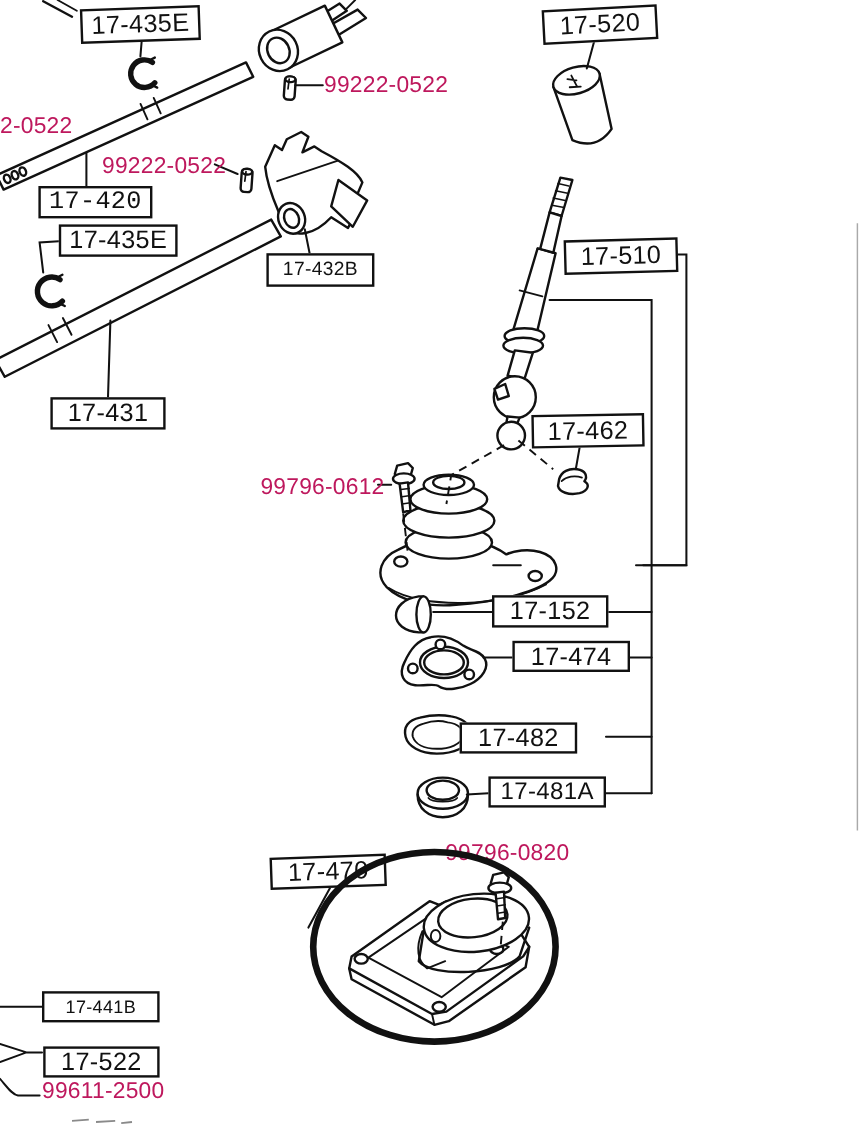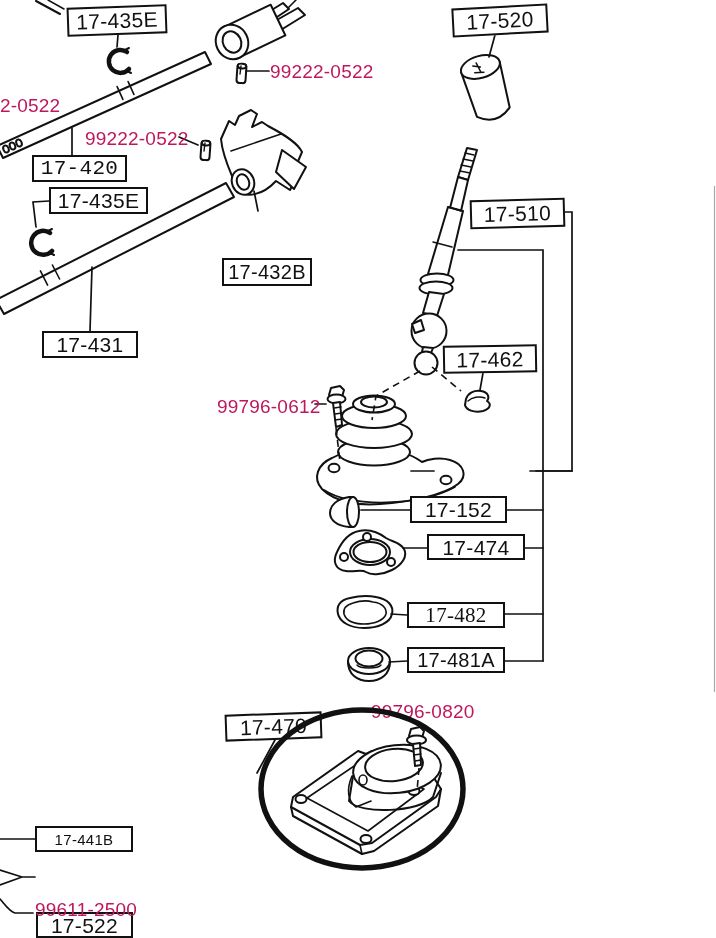--- a/index.html
+++ b/index.html
@@ -234,21 +234,21 @@
   </div>
 
   <div class="pbox" style="left:32px;top:155px;width:95px;height:27px;font-family:Liberation Mono, monospace;">
     <span>17-420</span>
   </div>
 
   <div class="pbox" style="left:49px;top:187px;width:99px;height:27px;">
     <span>17-435E</span>
   </div>
 
-  <div class="pbox" style="left:222px;top:211px;width:90px;height:28px;font-size:20px;margin-top:47px;">
+  <div class="pbox" style="left:222px;top:211px;width:90px;height:28px;font-size:16px;">
     <span>17-432B</span>
   </div>
 
   <div class="pbox" style="left:42px;top:331px;width:96px;height:27px;">
     <span>17-431</span>
   </div>
 
   <div class="pbox" style="left:452px;top:6px;width:96px;height:29px;transform:rotate(-3deg);">
     <span>17-520</span>
   </div>
@@ -263,37 +263,37 @@
 
 
   <div class="pbox" style="left:410px;top:496px;width:97px;height:27px;">
     <span>17-152</span>
   </div>
 
   <div class="pbox" style="left:427px;top:534px;width:98px;height:26px;">
     <span>17-474</span>
   </div>
 
-  <div class="pbox" style="left:407px;top:602px;width:98px;height:26px;font-family:Liberation Serif, serif;">
+  <div class="pbox" style="left:383px;top:602px;width:98px;height:26px;">
     <span>17-482</span>
   </div>
 
   <div class="pbox" style="left:407px;top:647px;width:98px;height:26px;font-size:20px;">
     <span>17-481A</span>
   </div>
 
   <div class="pbox" style="left:225px;top:713px;width:97px;height:27px;transform:rotate(-2deg);">
     <span>17-470</span>
   </div>
 
   <div class="pbox" style="left:35px;top:826px;width:98px;height:26px;font-size:15px;">
     <span>17-441B</span>
   </div>
 
-  <div class="pbox" style="left:36px;top:912px;width:97px;height:26px;">
+  <div class="pbox" style="left:36px;top:872px;width:97px;height:26px;">
     <span>17-522</span>
   </div>
 
   <div class="ptext" style="left:270px;top:62px;">
     <span>99222-0522</span>
   </div>
 
   <div class="ptext" style="left:0px;top:96px;">
     <span>2-0522</span>
   </div>

